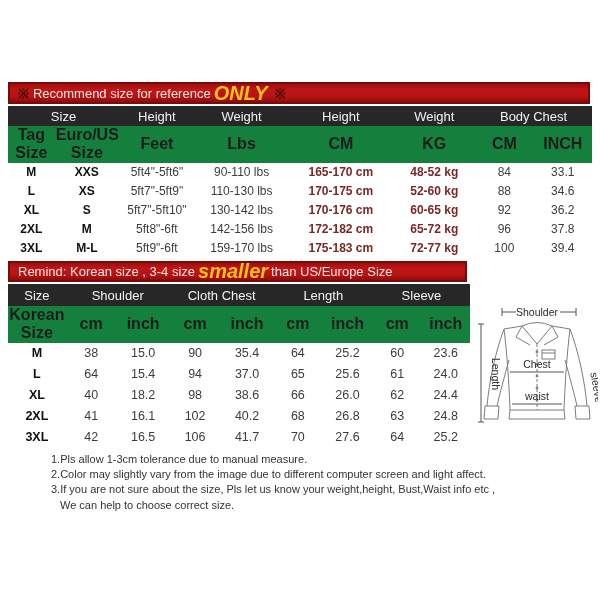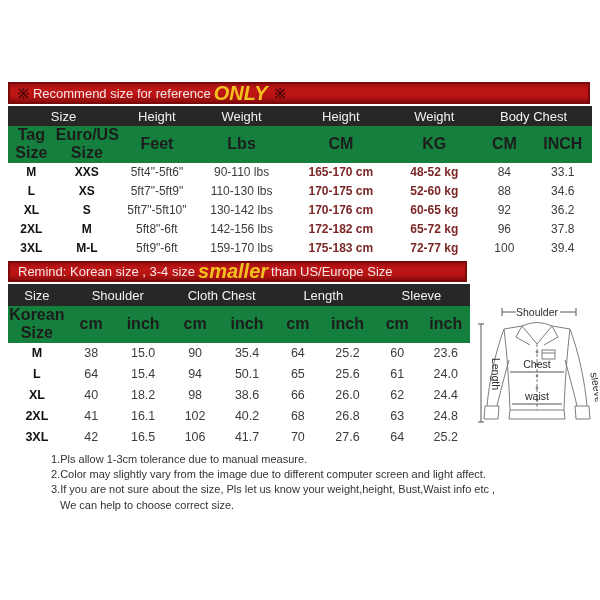--- a/index.html
+++ b/index.html
@@ -176,21 +176,21 @@
         <td class="g">64</td>
         <td class="g">25.2</td>
         <td class="g">60</td>
         <td class="g">23.6</td>
       </tr>
       <tr>
         <td class="b">L</td>
         <td class="g">64</td>
         <td class="g">15.4</td>
         <td class="g">94</td>
-        <td class="g">50.1</td>
+        <td class="g">37.0</td>
         <td class="g">65</td>
         <td class="g">25.6</td>
         <td class="g">61</td>
         <td class="g">24.0</td>
       </tr>
       <tr>
         <td class="b">XL</td>
         <td class="g">40</td>
         <td class="g">18.2</td>
         <td class="g">98</td>

